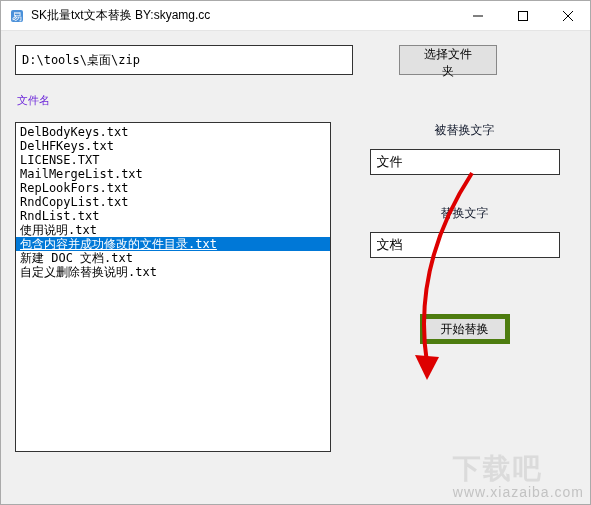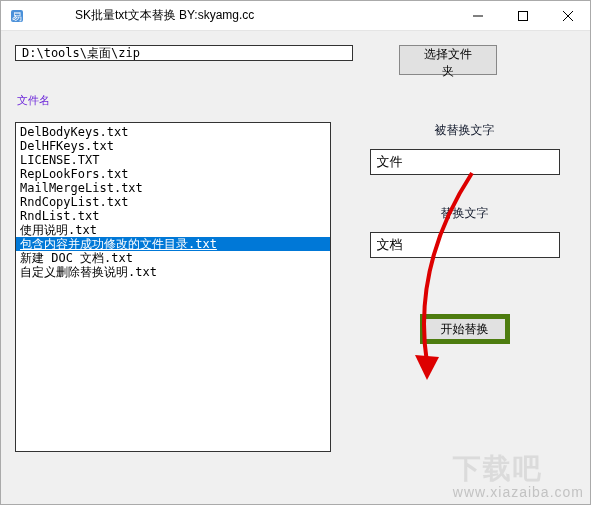--- a/index.html
+++ b/index.html
@@ -24,37 +24,37 @@
       border-bottom: 1px solid #e5e5e5;
       display: flex;
       align-items: center;
       padding-left: 8px;
     }
     .titlebar-icon {
       width: 16px; height: 16px;
       margin-right: 6px;
       display: flex; align-items: center; justify-content: center;
     }
-    .titlebar-text { flex: 1; font-size: 12px; color: #000; margin-left: 44px; }
+    .titlebar-text { flex: 1; font-size: 12px; color: #000; }
     .win-controls { display: flex; height: 100%; }
     .win-btn {
       width: 45px; height: 29px;
       display: flex; align-items: center; justify-content: center;
       color: #333;
       font-family: Arial, sans-serif;
     }
     .client {
       position: absolute;
       top: 30px; left: 0; right: 0; bottom: 0;
       background: #f0f0f0;
       padding: 14px;
     }
     .path-row { display: flex; gap: 18px; align-items: flex-start; }
     .path-input {
-      width: 338px; height: 16px;
+      width: 338px; height: 30px;
       border: 1px solid #333;
       background: #fff;
       font-family: "SimSun", monospace;
       font-size: 12px;
       padding: 6px 6px;
     }
     .btn {
       height: 30px;
       border: 1px solid #888;
       background: #e1e1e1;
@@ -182,22 +182,22 @@
       <button class="btn btn-folder">选择文件夹</button>
     </div>
 
     <div class="label-filename">文件名</div>
 
     <div class="main-row">
       <div class="listbox" id="file-list">
           <div class="item">DelBodyKeys.txt</div>
           <div class="item">DelHFKeys.txt</div>
           <div class="item">LICENSE.TXT</div>
+          <div class="item">MailMergeList.txt</div>
           <div class="item">RepLookFors.txt</div>
-          <div class="item">MailMergeList.txt</div>
           <div class="item">RndCopyList.txt</div>
           <div class="item">RndList.txt</div>
           <div class="item">使用说明.txt</div>
           <div class="item selected">包含内容并成功修改的文件目录.txt</div>
           <div class="item">新建 DOC 文档.txt</div>
           <div class="item">自定义删除替换说明.txt</div>
         </div>
 
       <div class="right-col">
         <div class="right-label">被替换文字</div>

